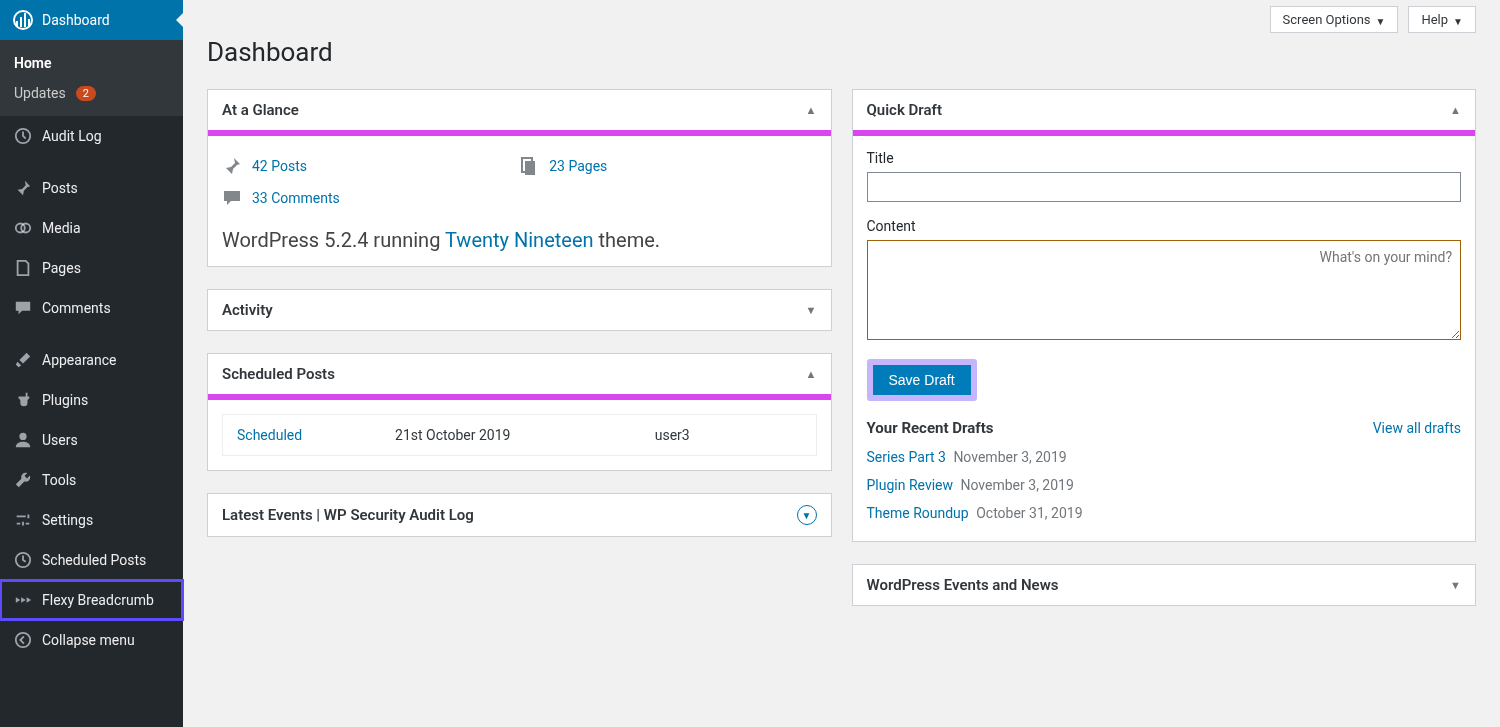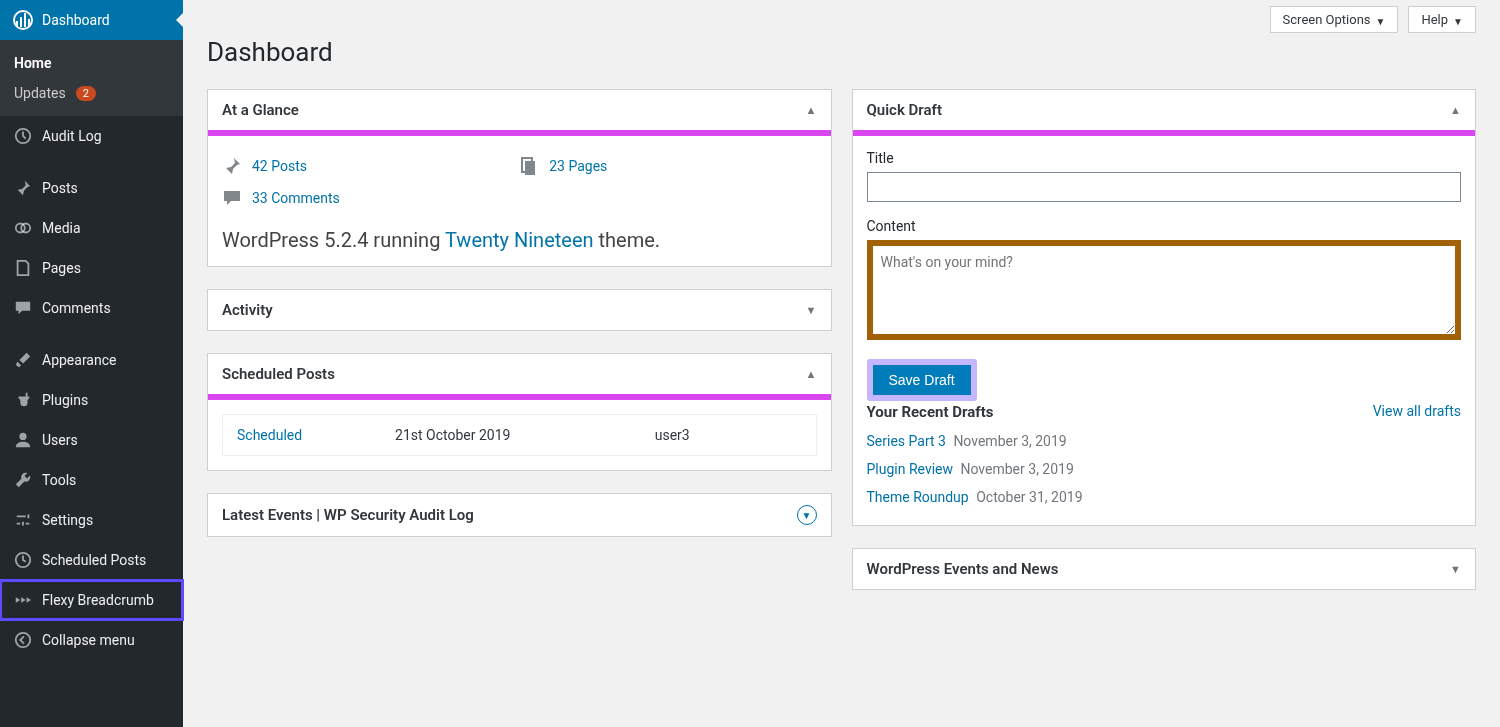--- a/index.html
+++ b/index.html
@@ -177,42 +177,43 @@
 .qd-label { font-size: 14px; color: #23282d; margin-bottom: 6px; display: block; }
 .qd-input {
   width: 100%;
   border: 1px solid #7e8993;
   padding: 4px 8px;
   font-size: 14px;
   height: 30px;
 }
 .qd-textarea {
   width: 100%;
-  border: 6px solid #a16207;
+  border: 1px solid #a16207;
   padding: 8px;
   font-family: inherit;
   font-size: 14px;
   height: 100px;
   resize: vertical;
+  text-align: right;
 }
 .qd-field { margin-bottom: 16px; }
 .save-btn {
   background: #007cba;
   border: 6px solid #c4b5fd;
   color: #fff;
   padding: 7px 16px;
   font-size: 14px;
   cursor: pointer;
   border-radius: 3px;
 }
 .drafts-header {
   display: flex;
   justify-content: space-between;
-  align-items: flex-start;
-  margin-top: 2px;
+  align-items: center;
+  margin-top: 18px;
   font-size: 15px;
 }
 .drafts-header .view-all { color: #0073aa; text-decoration: none; font-size: 14px; }
 .draft-item { margin-top: 12px; font-size: 14px; }
 .draft-item a { color: #0073aa; text-decoration: none; }
 .draft-item .date { color: #72777c; margin-left: 4px; }
 svg { fill: currentColor; }
 </style>
 </head>
 <body>

